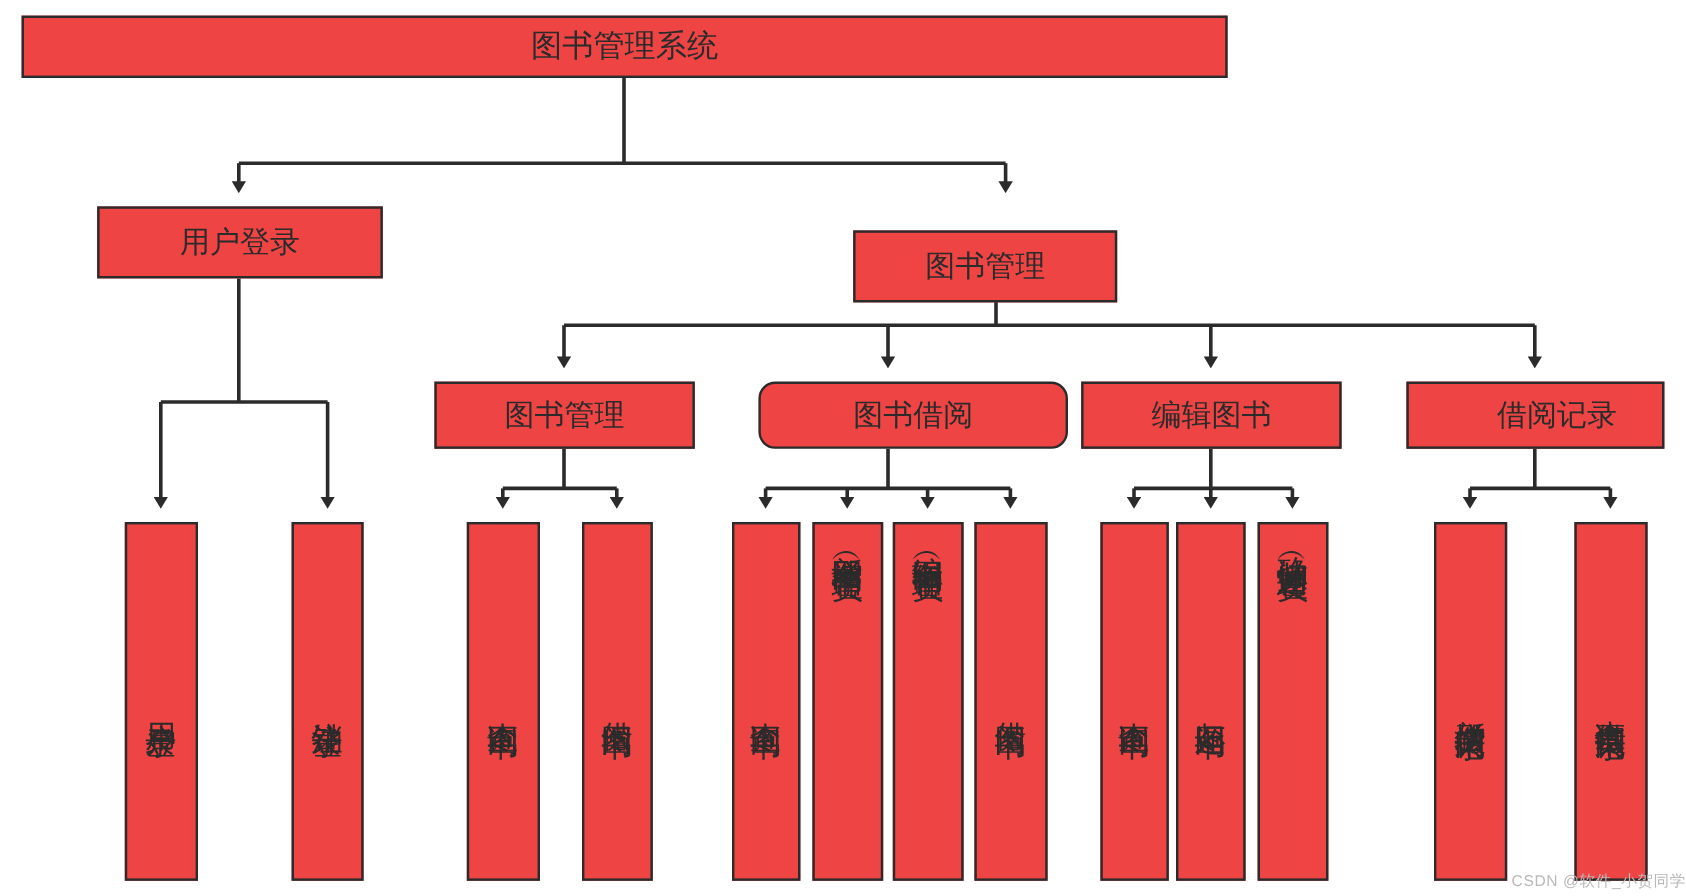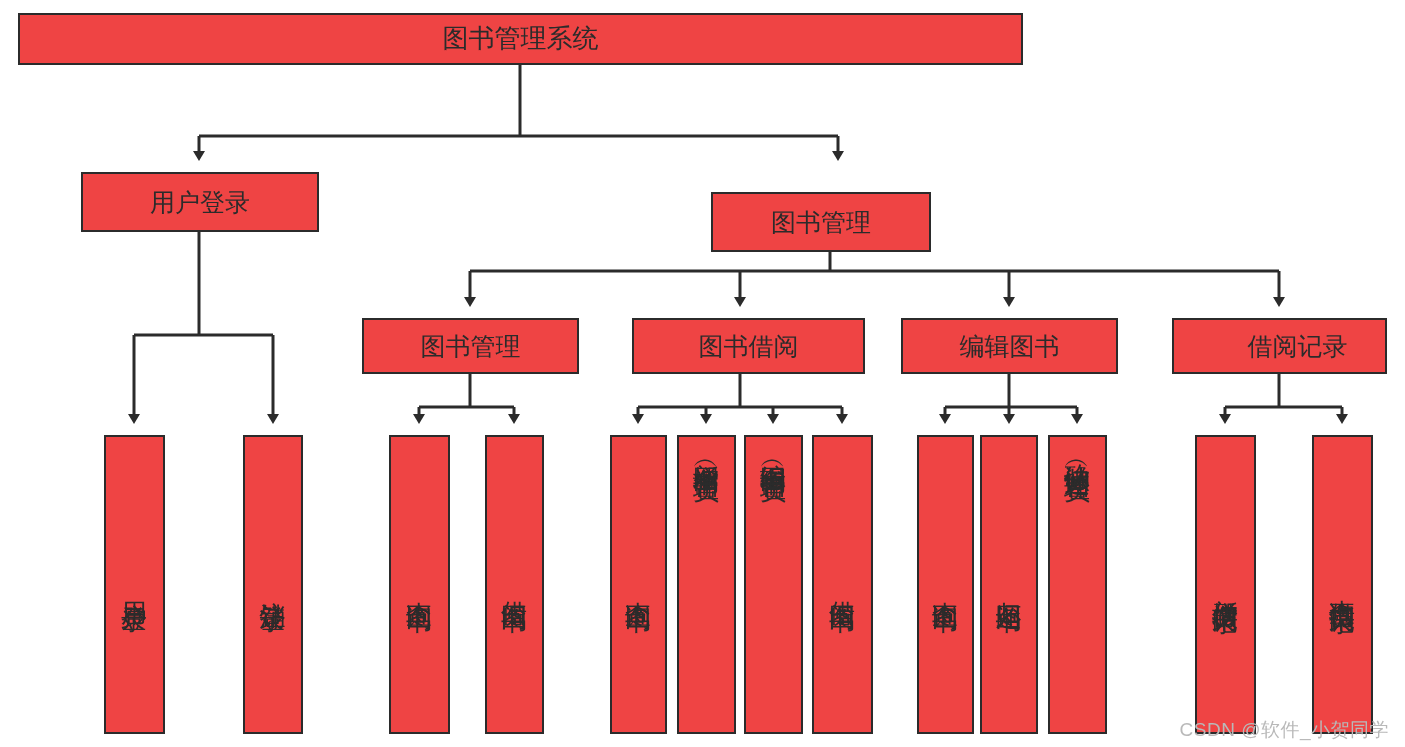--- a/index.html
+++ b/index.html
@@ -56,23 +56,23 @@
     font-size: 26px;
     letter-spacing: 2px;
     line-height: 1;
   }
   .v-node.centered {
     align-items: center;
     padding-top: 0;
   }
   #watermark {
     position: absolute;
-    right: 16px;
+    right: 0;
     bottom: 4px;
-    font-size: 19px;
+    font-size: 13px;
     color: #b9b9b9;
     letter-spacing: 0.5px;
     white-space: nowrap;
     pointer-events: none;
     margin-top: 12px;
   }
 </style>
 </head>
 <body>
 
@@ -137,21 +137,21 @@
   <div class="node-box h-node" style="left:81px; top:172px; width:238px; height:60px;">
     <span class="node-label">用户登录</span>
   </div>
   <div class="node-box h-node" style="left:711px; top:172px; width:220px; height:60px;margin-top:20px;">
     <span class="node-label">图书管理</span>
   </div>
 
   <div class="node-box h-node" style="left:362px; top:318px; width:217px; height:56px;">
     <span class="node-label">图书管理</span>
   </div>
-  <div class="node-box h-node" style="left:632px; top:318px; width:233px; height:56px;">
+  <div class="node-box h-node" style="left:632px; top:318px; width:258px; height:56px;border-radius:14px;">
     <span class="node-label">图书借阅</span>
   </div>
   <div class="node-box h-node" style="left:901px; top:318px; width:217px; height:56px;">
     <span class="node-label">编辑图书</span>
   </div>
   <div class="node-box h-node" style="left:1172px; top:318px; width:215px; height:56px;padding-left:36px;">
     <span class="node-label">借阅记录</span>
   </div>
 
   <div class="node-box v-node centered" style="left:104px; top:435px; width:61px; height:299px;">

